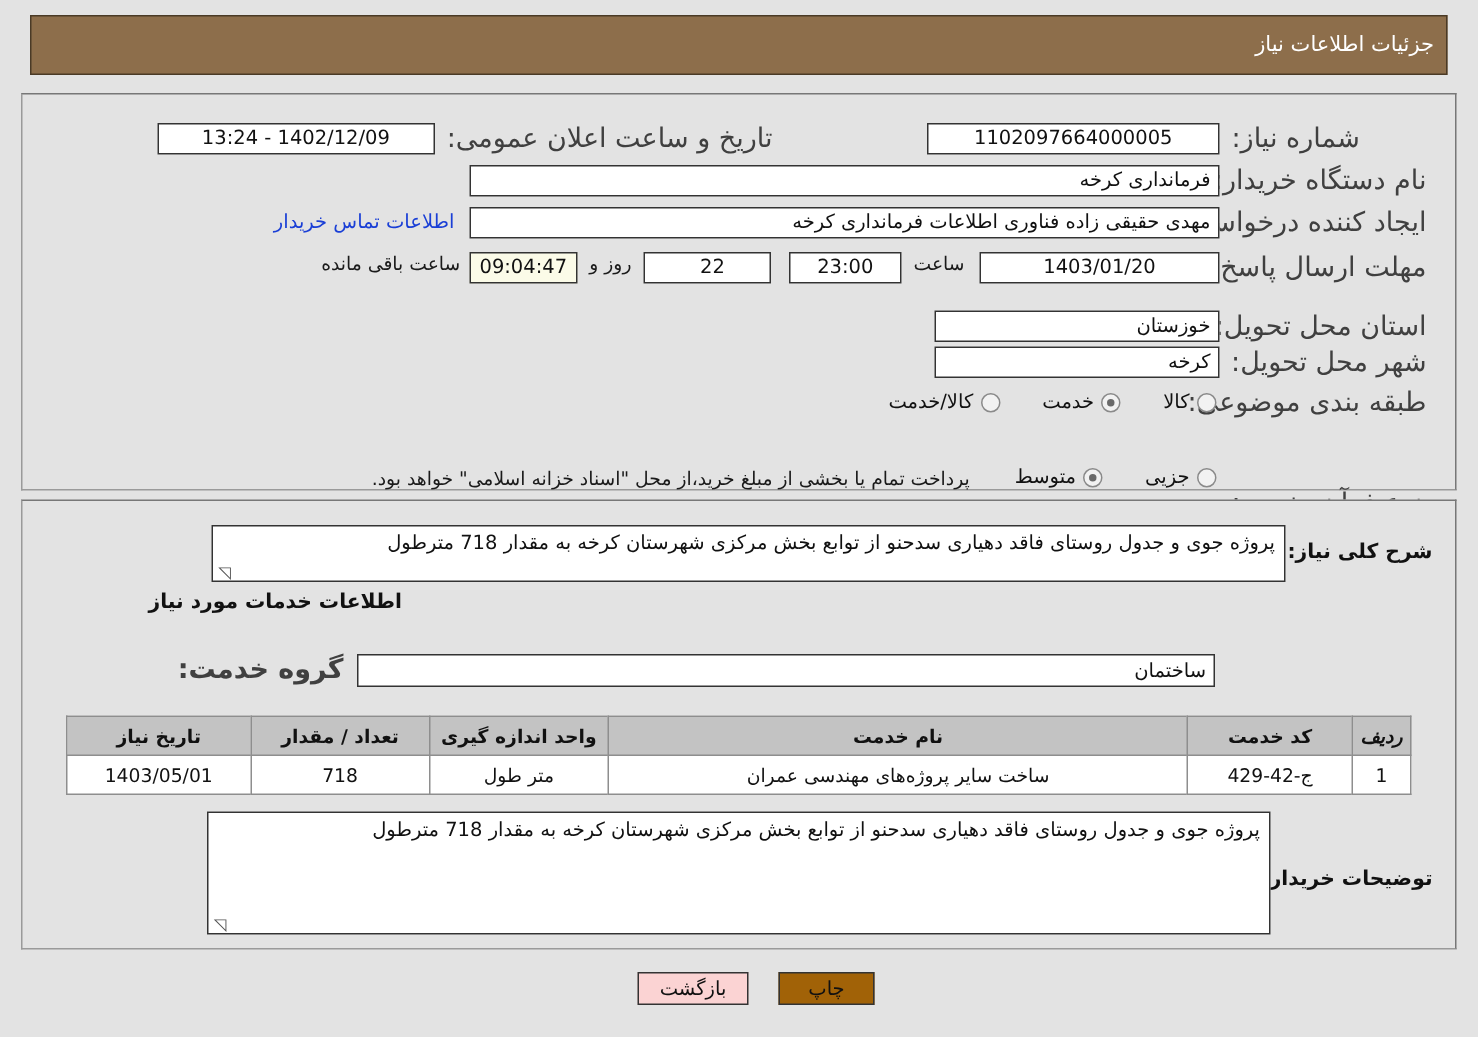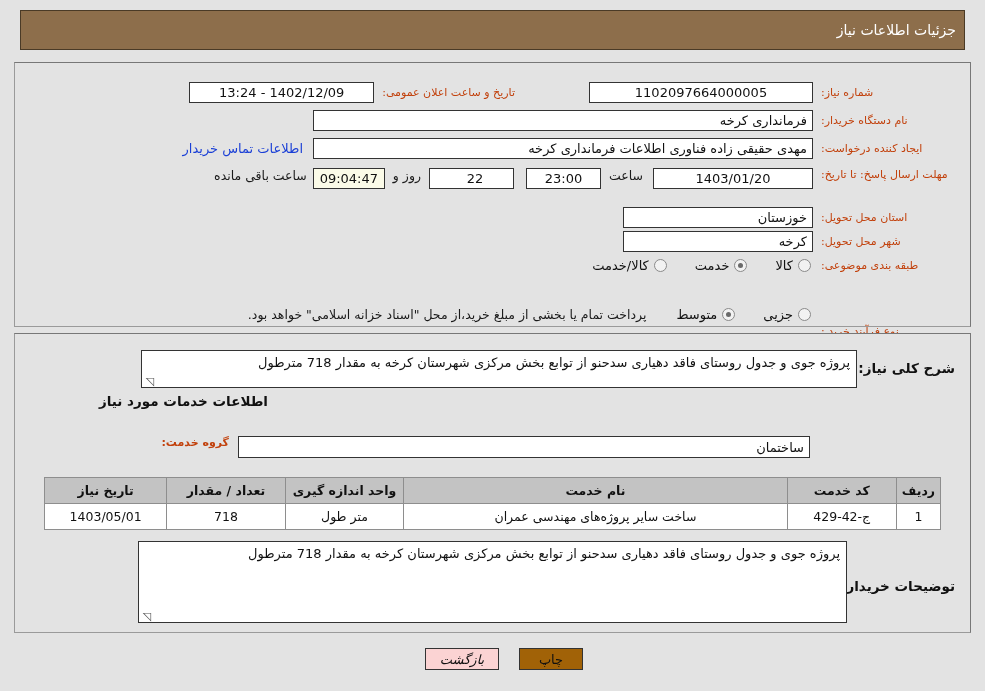--- a/index.html
+++ b/index.html
@@ -37,21 +37,21 @@
   .panel-top   { left: 14px; top: 62px;  width: 957px; height: 265px; }
   .panel-mid   { left: 14px; top: 333px; width: 957px; height: 300px; }
 
   
   .frow {
     position: absolute;
     display: flex; align-items: center;
     white-space: nowrap;
   }
   .lbl {
-    font-size: 11px; color: #c2410c;
+    font-size: 18px; color: #404040;
     text-align: left;
     direction: rtl;
   }
   .lbl-wrap { text-align: left; line-height: 1.25; }
 
   .fld {
     background: #ffffff;
     border: 1px solid #333;
     height: 21px;
     line-height: 19px;
@@ -164,21 +164,21 @@
   </div>
 
   <div class="watermark">
     <span class="wm-text">AriaTender.net</span>
   </div>
 
   <div class="panel panel-top"></div>
 
   <div class="frow" style="right:34px; top:82px;">
     <span class="lbl" style="width:130px;">شماره نیاز:</span>
-    <div class="fld center num" style="width:224px; margin-right:8px;">1102097664000005</div>
+    <div class="fld center num" style="width:195px; margin-right:8px;">1102097664000005</div>
   </div>
 
   <div class="frow" style="right:470px; top:82px;">
     <span class="lbl">تاریخ و ساعت اعلان عمومی:</span>
     <div class="fld center num" style="width:185px; margin-right:8px;">13:24 - 1402/12/09</div>
   </div>
 
   <div class="frow" style="right:34px; top:110px;">
     <span class="lbl" style="width:130px;">نام دستگاه خریدار:</span>
     <div class="fld right" style="width:500px; margin-right:8px;">فرمانداری کرخه</div>
@@ -251,21 +251,21 @@
   <div class="section-head" style="right:717px; top:393px;">اطلاعات خدمات مورد نیاز</div>
 
   <div class="frow" style="right:756px; top:436px;">
     <span class="lbl" style="font-weight:bold;">گروه خدمت:</span>
   </div>
   <div class="fld right" style="position:absolute; right:175px; top:436px; width:572px; height:22px;">ساختمان</div>
 
   <table class="items" style="right:44px; top:477px; width:897px;">
     <thead>
       <tr>
-        <th style="width:34px;">ردیف</th>
+        <th style="width:34px;font-style:italic;">ردیف</th>
         <th style="width:110px;">کد خدمت</th>
         <th style="width:390px;">نام خدمت</th>
         <th style="width:120px;">واحد اندازه گیری</th>
         <th style="width:120px;">تعداد / مقدار</th>
         <th style="width:123px;">تاریخ نیاز</th>
       </tr>
     </thead>
     <tbody>
       <tr>
         <td>1</td>
@@ -278,15 +278,15 @@
     </tbody>
   </table>
 
   <div class="section-head" style="right:30px; top:578px;">توضیحات خریدار:</div>
   <div class="ta" style="position:absolute; right:138px; top:541px; width:709px; height:82px;">
     <span>پروژه جوی و جدول روستای فاقد دهیاری سدحنو از توابع بخش مرکزی شهرستان کرخه به مقدار 718 مترطول</span>
     <span class="grip">◹</span>
   </div>
 
   <div class="btn btn-print" style="left:519px; top:648px; width:64px;">چاپ</div>
-  <div class="btn btn-back" style="left:425px; top:648px; width:74px;font-style:italic;">بازگشت</div>
+  <div class="btn btn-back" style="left:425px; top:648px; width:74px;">بازگشت</div>
 
 </div>
 
 </body></html>

